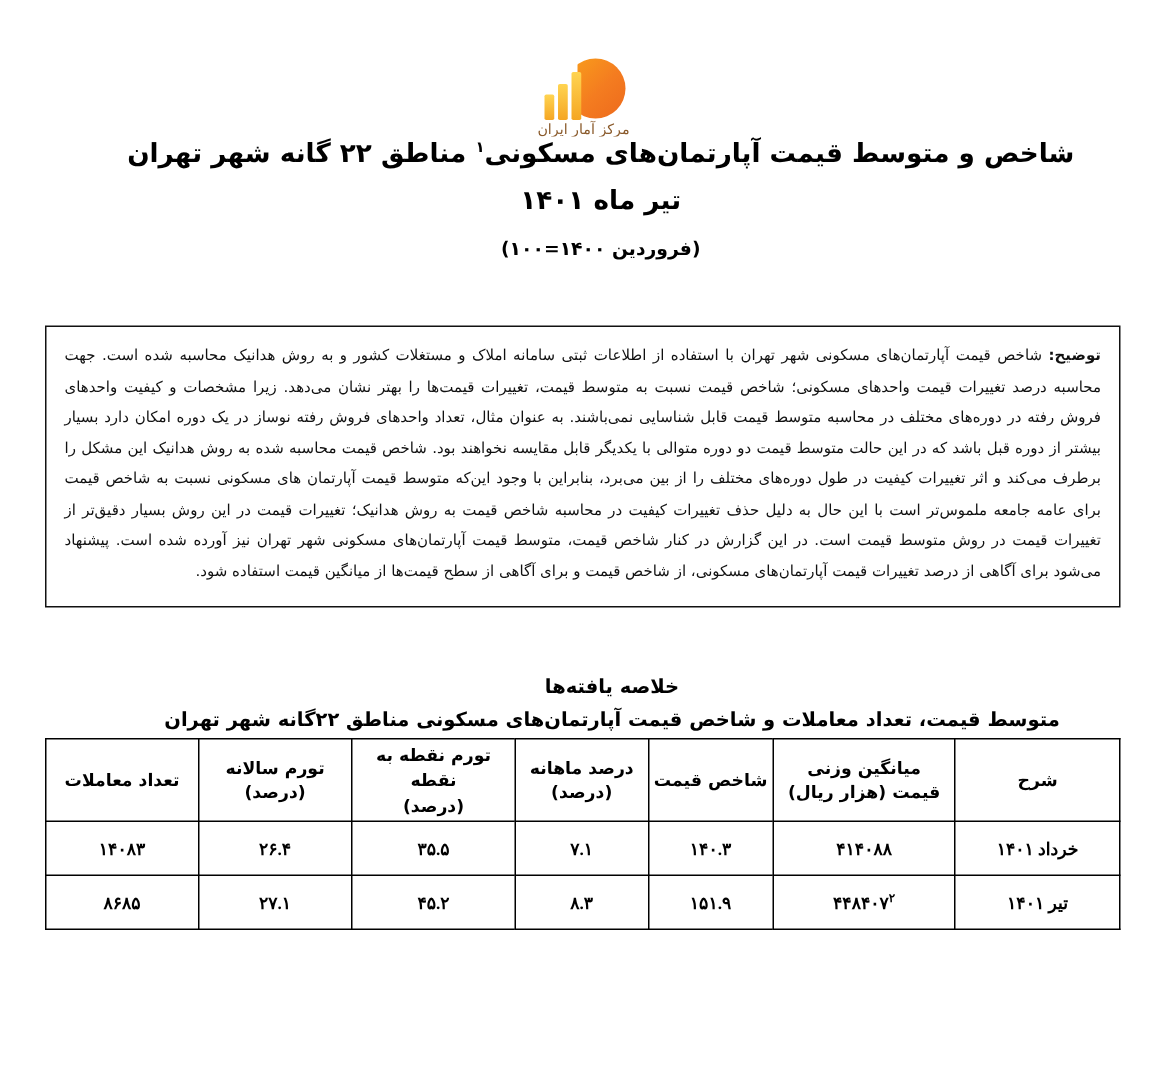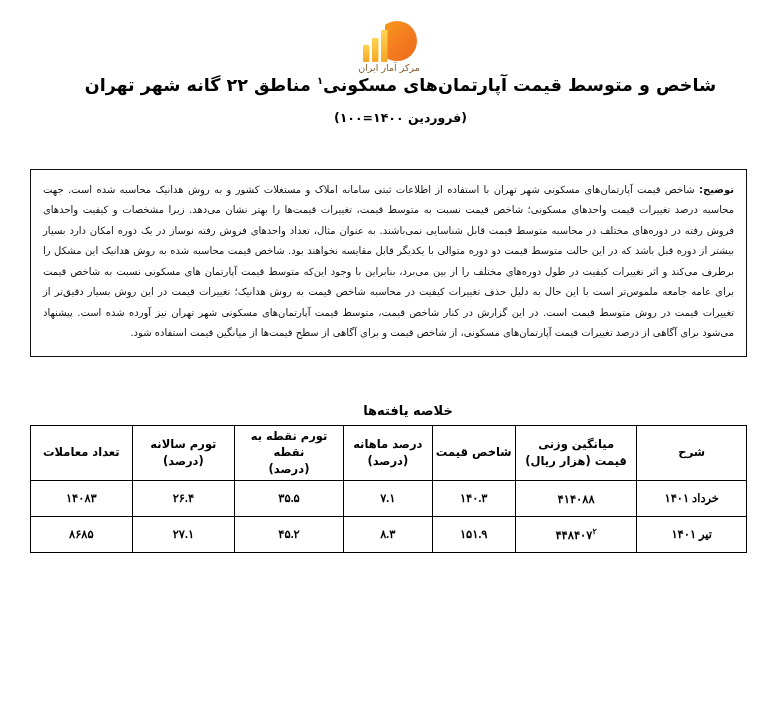--- a/index.html
+++ b/index.html
@@ -20,20 +20,21 @@
   }
 
   
   .logo-band {
     width: 100%;
     height: 58px;
     display: flex;
     align-items: flex-start;
     justify-content: center;
     padding-top: 19px;
+    margin-top: 18px;
   }
   .logo {
     position: relative;
     width: 96px;
     height: 54px;
     display: block;
   }
   .logo svg { display: block; }
 
   
@@ -171,31 +172,33 @@
 
       <text x="48" y="52" font-family="DejaVu Sans, sans-serif" font-size="9.5" fill="#8A5A2B" text-anchor="middle" direction="rtl">مرکز آمار ایران</text>
     </svg>
   </div>
 </div>
 
 <div class="title-block">
   <div class="title-line">
     <span>شاخص و متوسط قیمت آپارتمان‌های مسکونی</span><span class="sup-note">۱</span><span> مناطق ۲۲ گانه شهر تهران</span>
   </div>
+  <div class="title-line">تیر ماه ۱۴۰۱</div>
   <div class="subtitle">(فروردین ۱۴۰۰=۱۰۰)</div>
 </div>
 
 <div class="explain-wrap">
   <div class="explain-text">
     <b>توضیح:</b><span> شاخص قیمت آپارتمان‌های مسکونی شهر تهران با استفاده از اطلاعات ثبتی سامانه املاک و مستغلات کشور و به روش هدانیک محاسبه شده است. جهت محاسبه درصد تغییرات قیمت واحدهای مسکونی؛ شاخص قیمت نسبت به متوسط قیمت، تغییرات قیمت‌ها را بهتر نشان می‌دهد. زیرا مشخصات و کیفیت واحدهای فروش رفته در دوره‌های مختلف در محاسبه متوسط قیمت قابل شناسایی نمی‌باشند. به عنوان مثال، تعداد واحدهای فروش رفته نوساز در یک دوره امکان دارد بسیار بیشتر از دوره قبل باشد که در این حالت متوسط قیمت دو دوره متوالی با یکدیگر قابل مقایسه نخواهند بود. شاخص قیمت محاسبه شده به روش هدانیک این مشکل را برطرف می‌کند و اثر تغییرات کیفیت در طول دوره‌های مختلف را از بین می‌برد، بنابراین با وجود این‌که متوسط قیمت آپارتمان های مسکونی نسبت به شاخص قیمت برای عامه جامعه ملموس‌تر است با این حال به دلیل حذف تغییرات کیفیت در محاسبه شاخص قیمت به روش هدانیک؛ تغییرات قیمت در این روش بسیار دقیق‌تر از تغییرات قیمت در روش متوسط قیمت است. در این گزارش در کنار شاخص قیمت، متوسط قیمت آپارتمان‌های مسکونی شهر تهران نیز آورده شده است. پیشنهاد می‌شود برای آگاهی از درصد تغییرات قیمت آپارتمان‌های مسکونی، از شاخص قیمت و برای آگاهی از سطح قیمت‌ها از میانگین قیمت استفاده شود.</span>
   </div>
 </div>
 
 <div class="findings">
   <div class="findings-head">خلاصه یافته‌ها</div>
+  <div class="findings-caption">متوسط قیمت، تعداد معاملات و شاخص قیمت آپارتمان‌های مسکونی مناطق ۲۲گانه شهر تهران</div>
 </div>
 
 <div class="table-wrap">
   <table class="summary">
     <thead>
       <tr>
         <th class="col-desc">
           <span class="hdr-l1">شرح</span>
         </th>
         <th class="col-avg">

